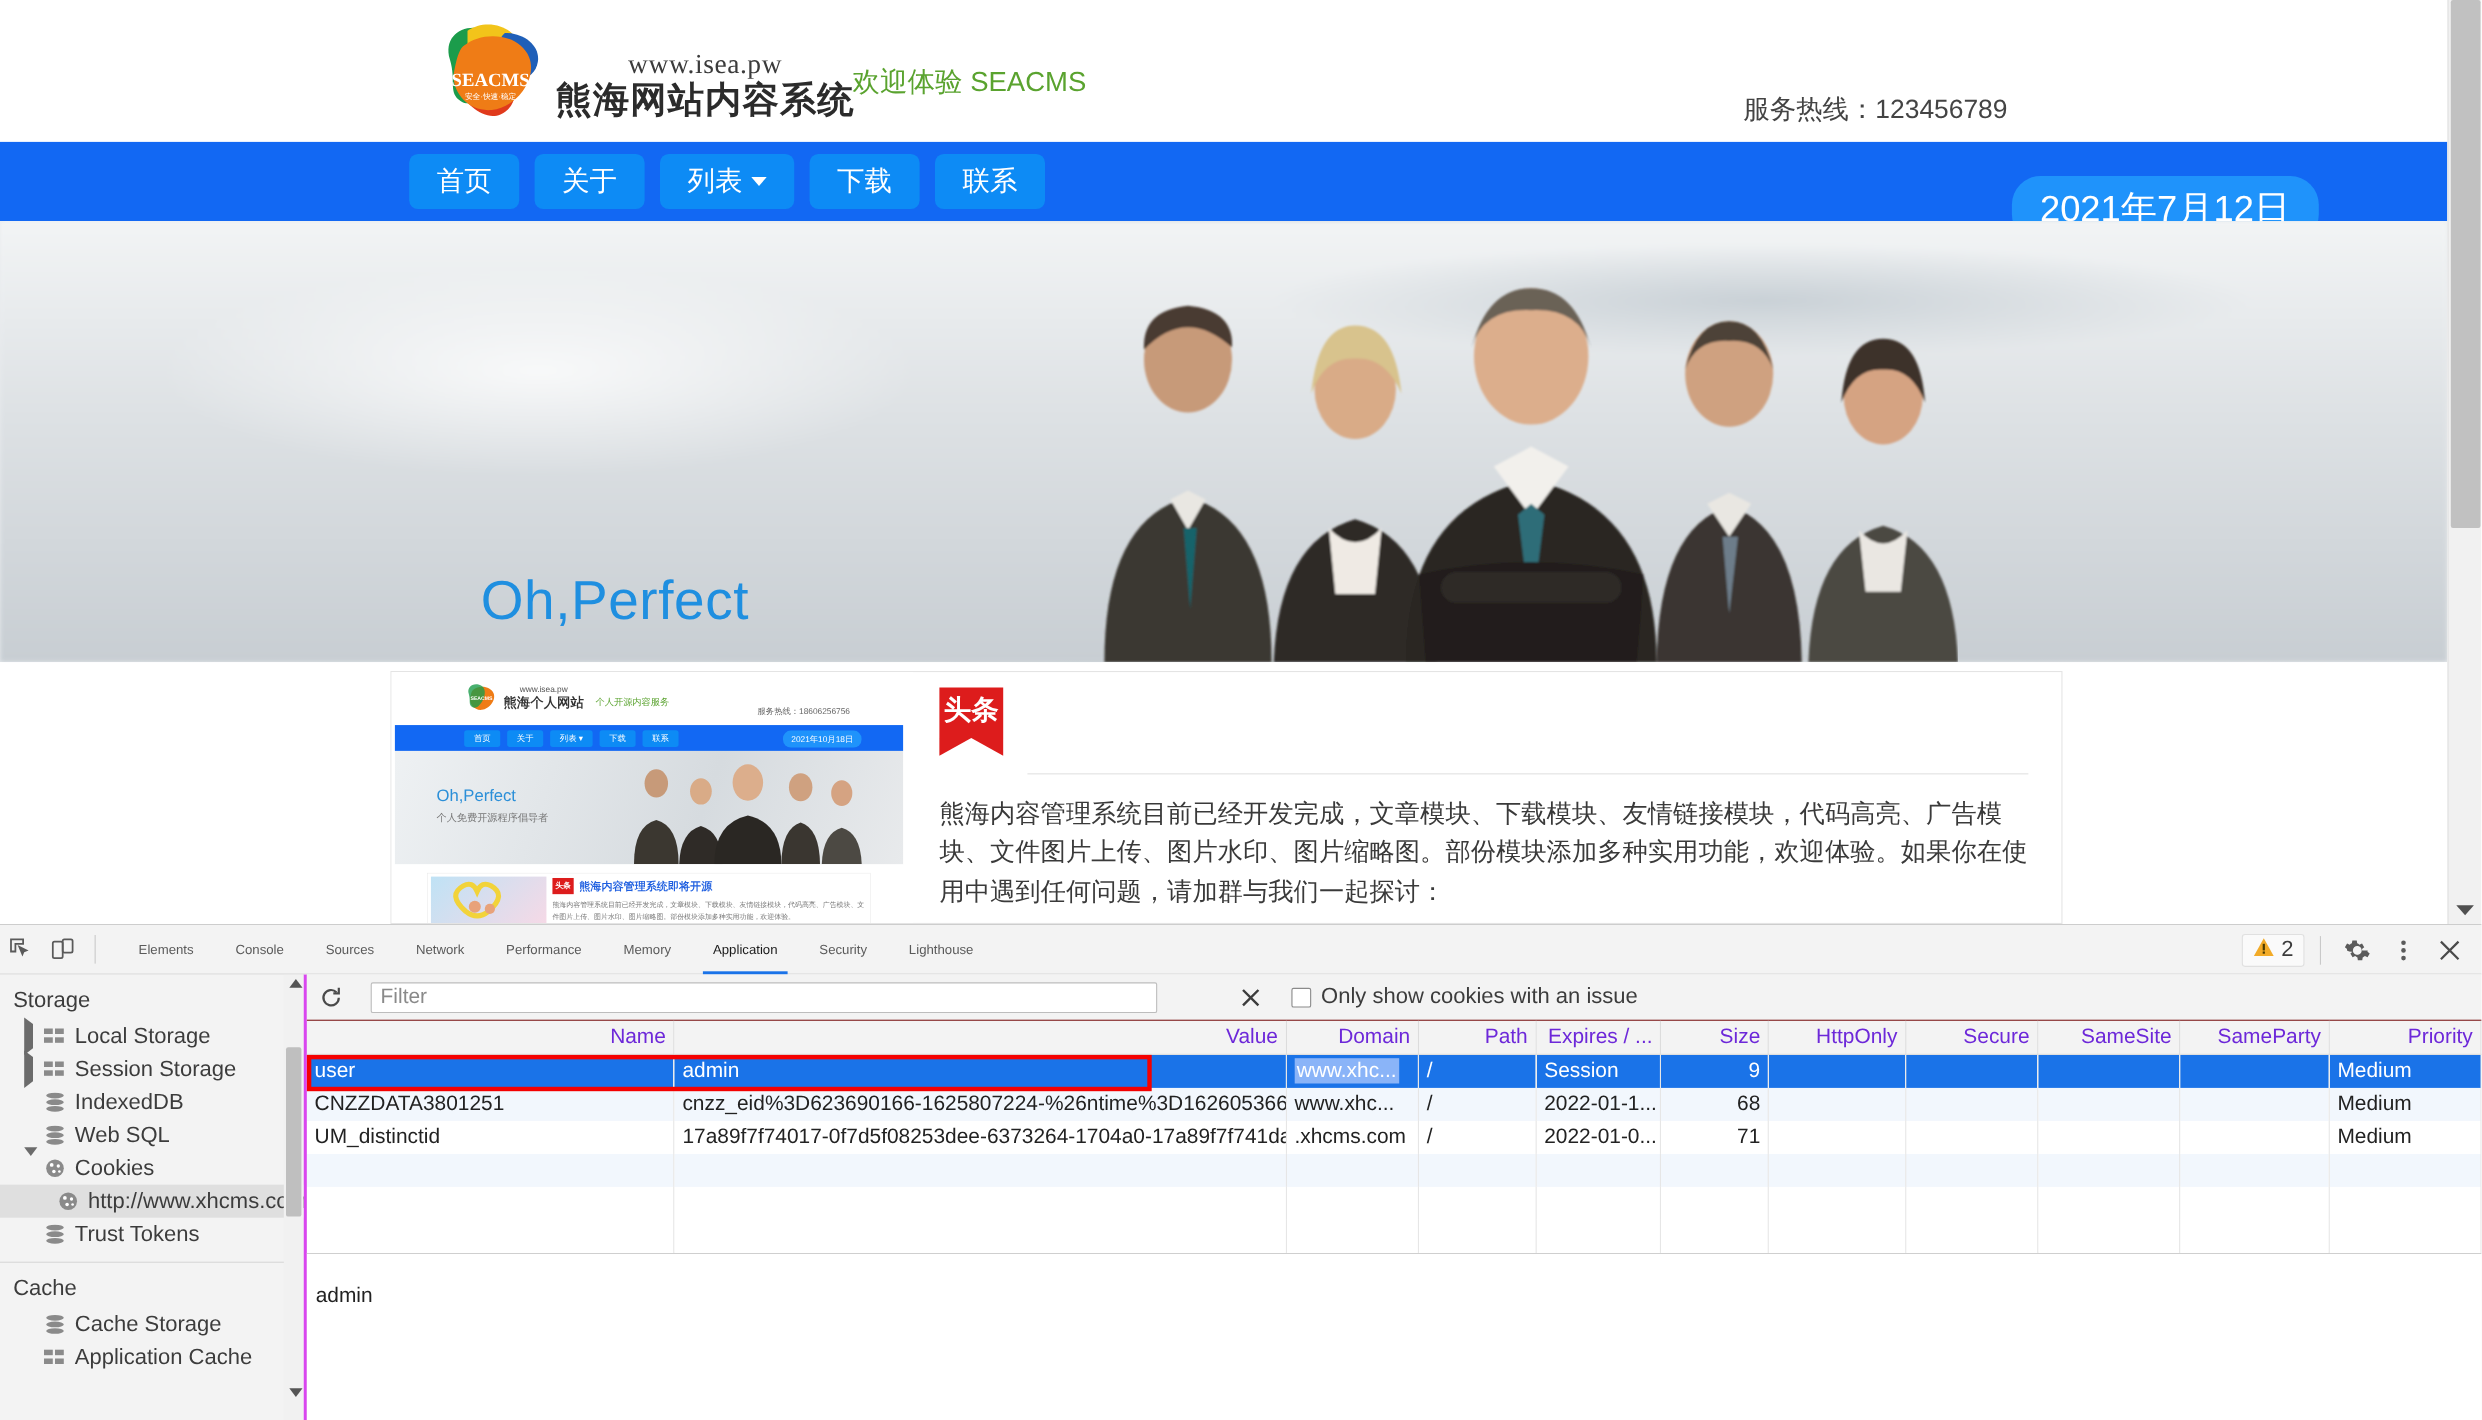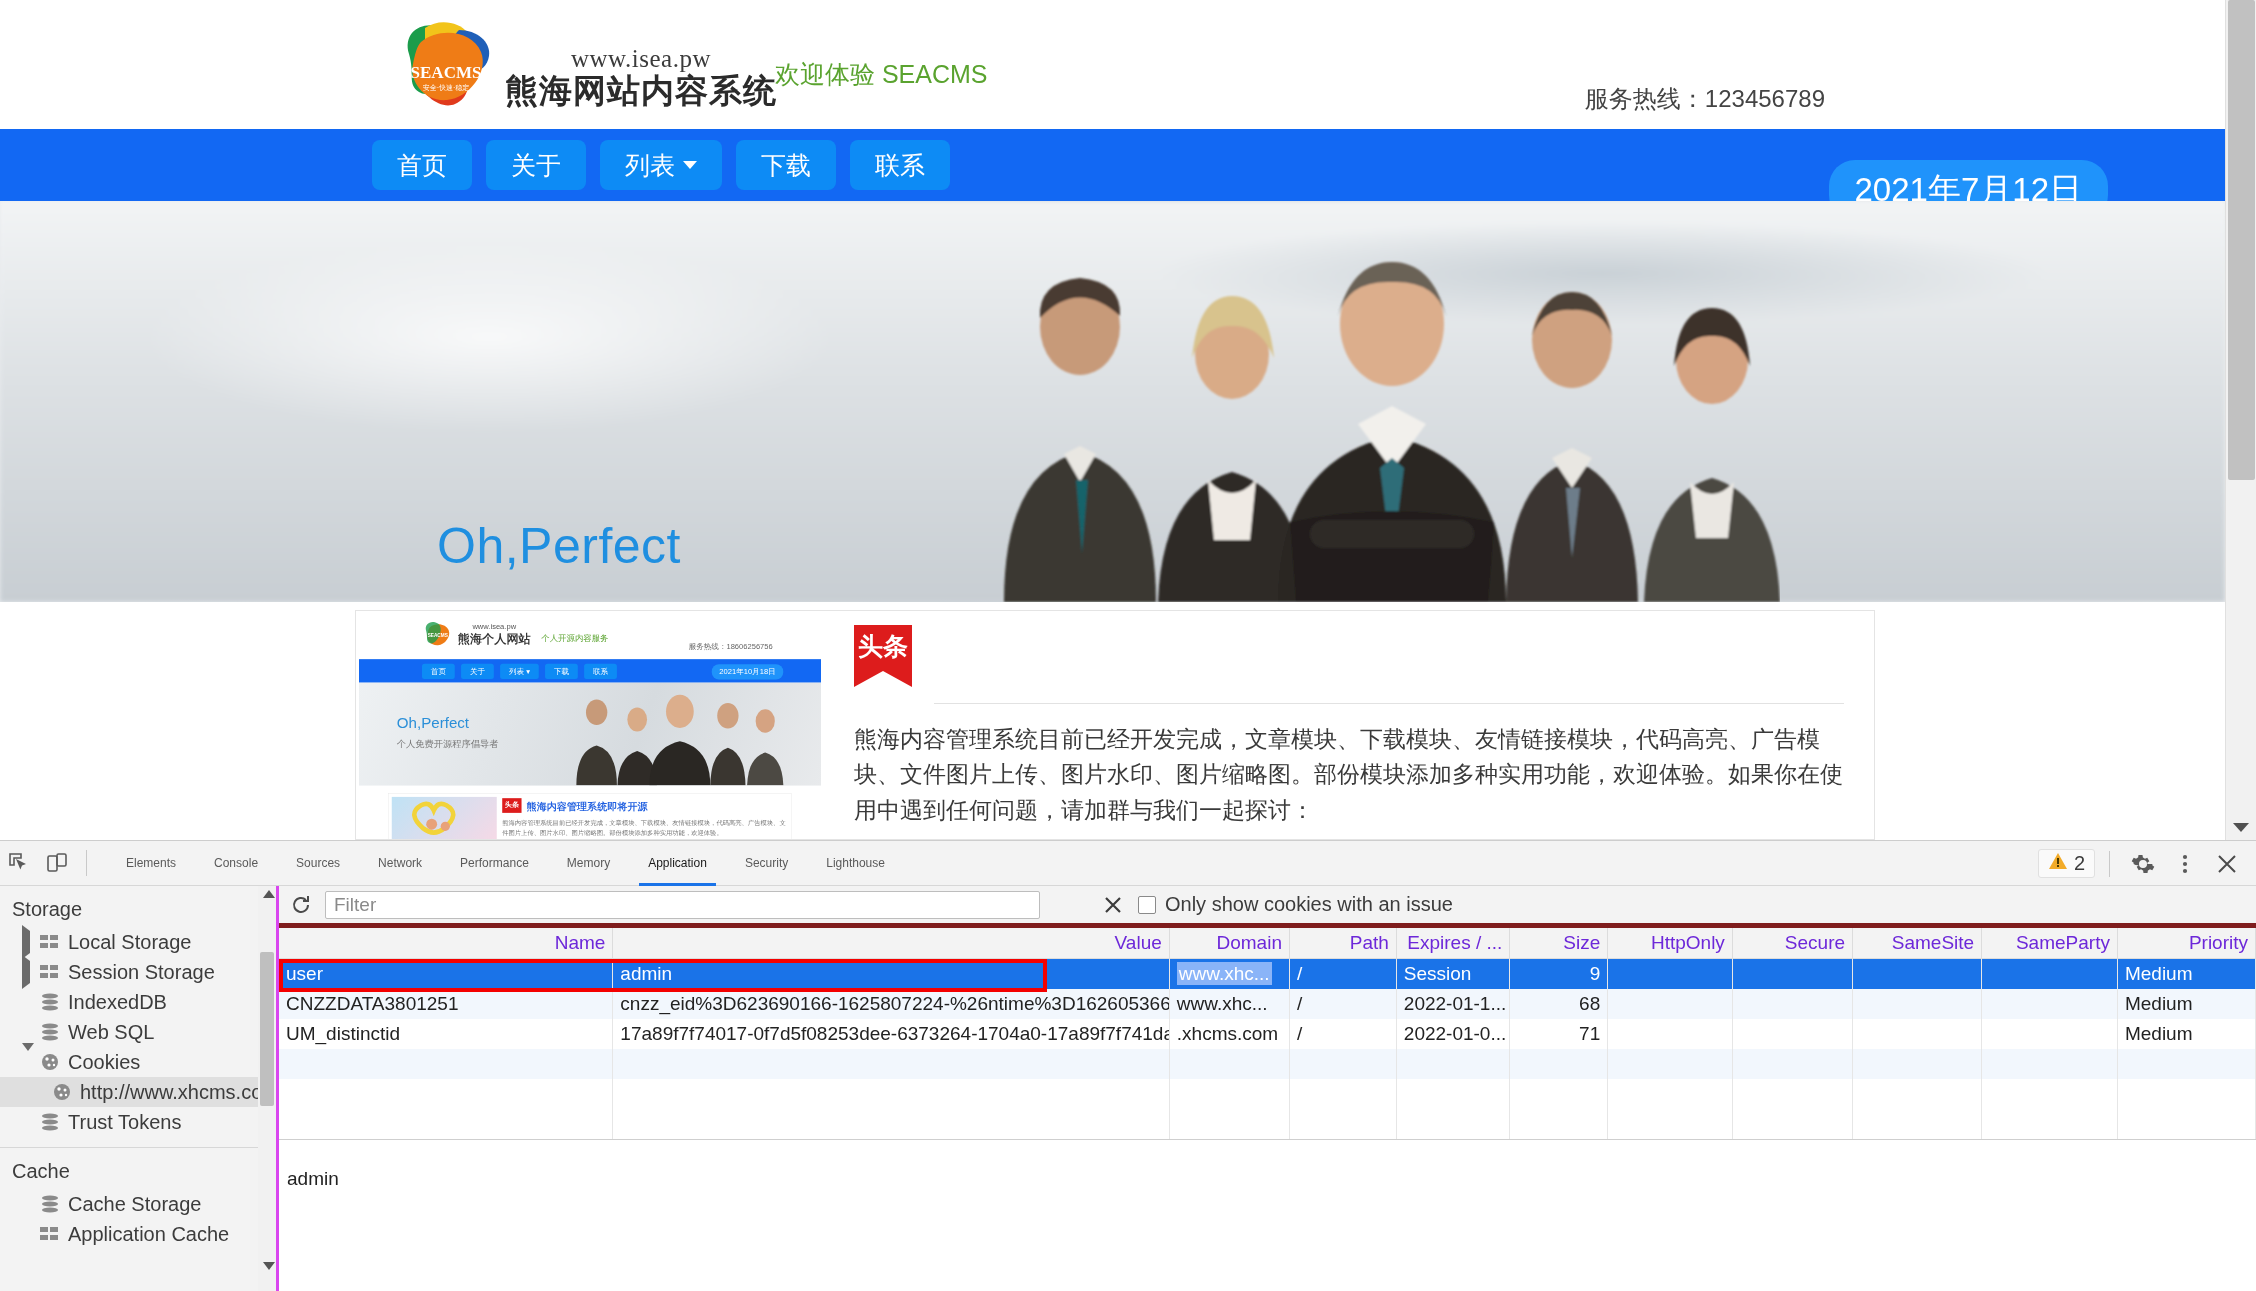--- a/index.html
+++ b/index.html
@@ -113,21 +113,21 @@
   .sb-item.selected { background:#dfdfdf; }
   .sb-item .twisty { width:18px; display:inline-block; flex:0 0 auto; }
   .sb-item .twisty .t-right { width:0;height:0;border-left:8px solid #6b6b6b;border-top:6px solid transparent;border-bottom:6px solid transparent; }
   .sb-item .twisty .t-down { width:0;height:0;border-top:8px solid #6b6b6b;border-left:6px solid transparent;border-right:6px solid transparent; }
   .sb-ico { width:26px; flex:0 0 auto; display:flex; align-items:center;}
   .sb-label { margin-left:2px; }
   .sb-divider { height:1px; background:#d7d7d7; margin:10px 0 0 0;}
   .sb-indent { padding-left:52px; }
 
   .dt-main { flex:1; background:#fff; position:relative; display:flex; flex-direction:column;}
-  .filter-bar { height:42px; display:flex; align-items:center; border-bottom:5px solid #7f1d1d; background:#f3f3f3; padding:0 8px; gap:10px;}
+  .filter-bar { height:42px; display:flex; align-items:center; border-bottom:1px solid #7f1d1d; background:#f3f3f3; padding:0 8px; gap:22px;}
   .refresh-ico { width:28px;height:28px; display:flex;align-items:center;justify-content:center;cursor:pointer;}
   .filter-input { flex:0 0 auto; width:715px; height:28px; border:1px solid #bdbdbd; background:#fff; border-radius:2px; font-size:19px; padding:0 8px; color:#333; font-family:"Liberation Sans",sans-serif;}
   .filter-input::placeholder { color:#8a8a8a; }
   .clear-x { width:30px; height:28px; display:flex;align-items:center;justify-content:center;cursor:pointer; margin-left:48px;}
   .issue-check { display:flex; align-items:center; gap:9px; font-size:20px; color:#3c3c3c; cursor:pointer;}
   .cb { width:18px; height:18px; border:1px solid #8a8a8a; border-radius:2px; background:#fff; display:inline-block;}
 
   table.cookies { border-collapse:collapse; table-layout:fixed; width:100%; font-size:19px; }
   table.cookies th {
     background:#f3f3f3; color:#6d28d9; font-weight:400; text-align:right;

